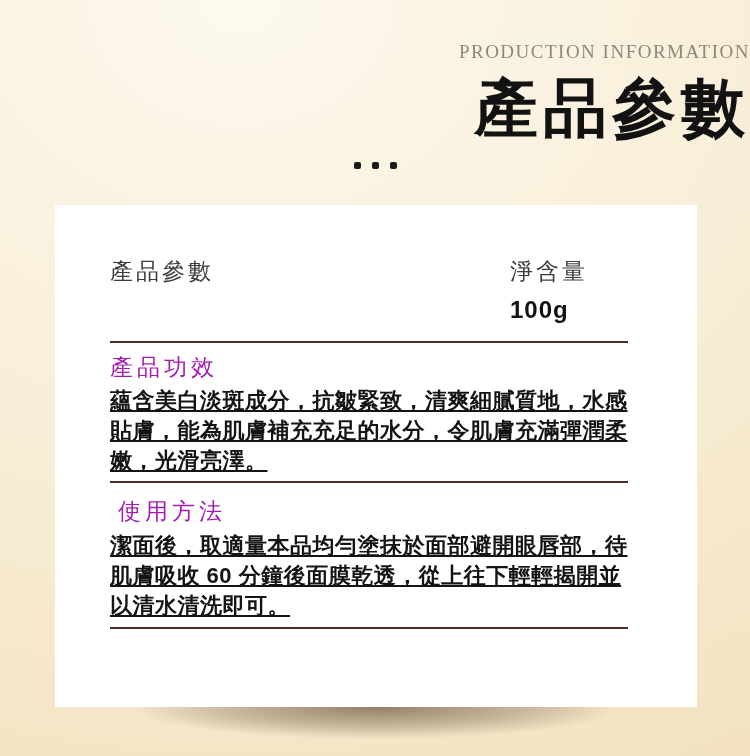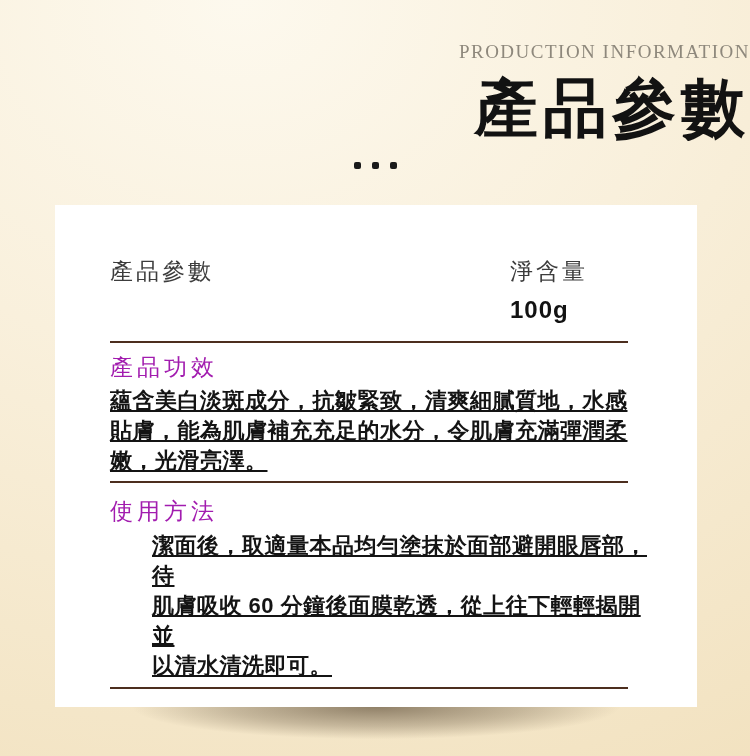--- a/index.html
+++ b/index.html
@@ -86,33 +86,33 @@
   .divider.d2 { margin-top:5px; }
   .divider.d3 { margin-top:6px; }
 
   .section-heading {
     font-size:23px;
     color:#a21caf;
     letter-spacing:4px;
     line-height:28px;
     margin-top:10px;
   }
-  .section-heading.usage { margin-top:14px; }
+  .section-heading.usage { margin-top:14px;margin-left:8px; }
 
   .section-body {
     margin-top:5px;
     font-size:22px;
     font-weight:700;
     color:#141414;
     letter-spacing:0.5px;
     line-height:30px;
     white-space:pre-line;
     text-decoration:underline;
   }
-  .section-body.usage { margin-top:6px;margin-left:42px; }
+  .section-body.usage { margin-top:6px; }
 </style>
 </head>
 <body>
 
 <div class="hero">
   <div class="eyebrow">PRODUCTION INFORMATION</div>
   <h1 class="page-title">產品參數</h1>
   <div class="dots">
     <span></span>
     <span></span>

